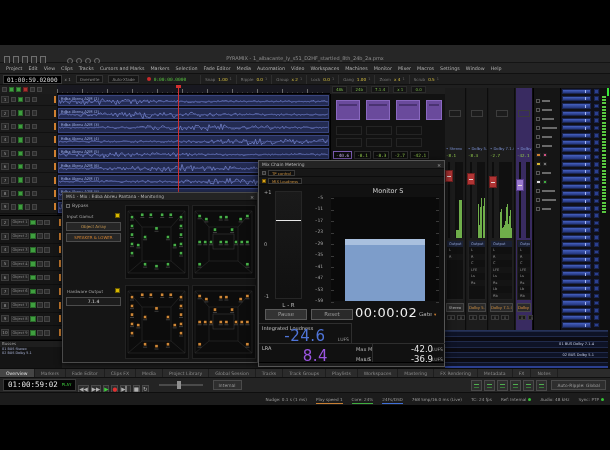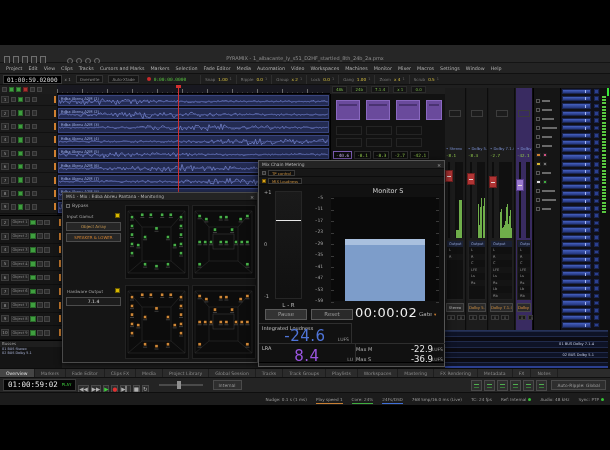--- a/index.html
+++ b/index.html
@@ -1292,28 +1292,28 @@
       <div class="lw-btn" style="left:6px;background:#333;">Pause</div>
       <div class="lw-btn" style="left:52px;">Reset</div>
       <div id="lw-time">00:00:02</div>
       <div id="lw-gate"><span>Gate</span> <span class="arrow">▾</span></div>
 
       <div class="stat-cell" style="left:0;top:162px;width:93px;height:20px;border-right:1px solid #2e2e2e;">
         <div class="stat-label">Integrated Loudness</div>
         <div class="big-val" style="top:3px;color:#4f74d8;">-24.6</div>
         <div class="stat-unit">LUFS</div>
       </div>
-      <div class="stat-cell" style="left:0;top:182px;width:97px;height:20px;border-right:1px solid #2e2e2e;">
+      <div class="stat-cell" style="left:0;top:182px;width:114px;height:20px;border-right:1px solid #2e2e2e;">
         <div class="stat-label">LRA</div>
         <div class="big-val" style="top:3px;color:#9a55e0;">8.4</div>
         <div class="stat-unit">LU</div>
       </div>
       <div class="stat-cell" style="left:94px;top:182px;width:92px;height:20px;">
         <div class="mini-stat-lab" style="top:2px;">Max M</div>
-        <div class="mini-stat-val" style="top:0px;">-22.9</div>
+        <div class="mini-stat-val" style="top:0px;">-42.0</div>
         <div class="mini-stat-unit" style="top:3px;">LUFS</div>
         <div class="mini-stat-lab" style="top:12px;">Max S</div>
         <div class="mini-stat-val" style="top:10px;">-36.9</div>
         <div class="mini-stat-unit" style="top:13px;">LUFS</div>
       </div>
       <div id="lw-foot"></div>
     <div class="scale-lab abs" style="left: 48px; top: 33.5px;">-5</div>
         <div class="scale-lab abs" style="left: 48px; top: 45.05px;">-11</div>
         <div class="scale-lab abs" style="left: 48px; top: 56.6px;">-17</div>
         <div class="scale-lab abs" style="left: 48px; top: 68.15px;">-23</div>

